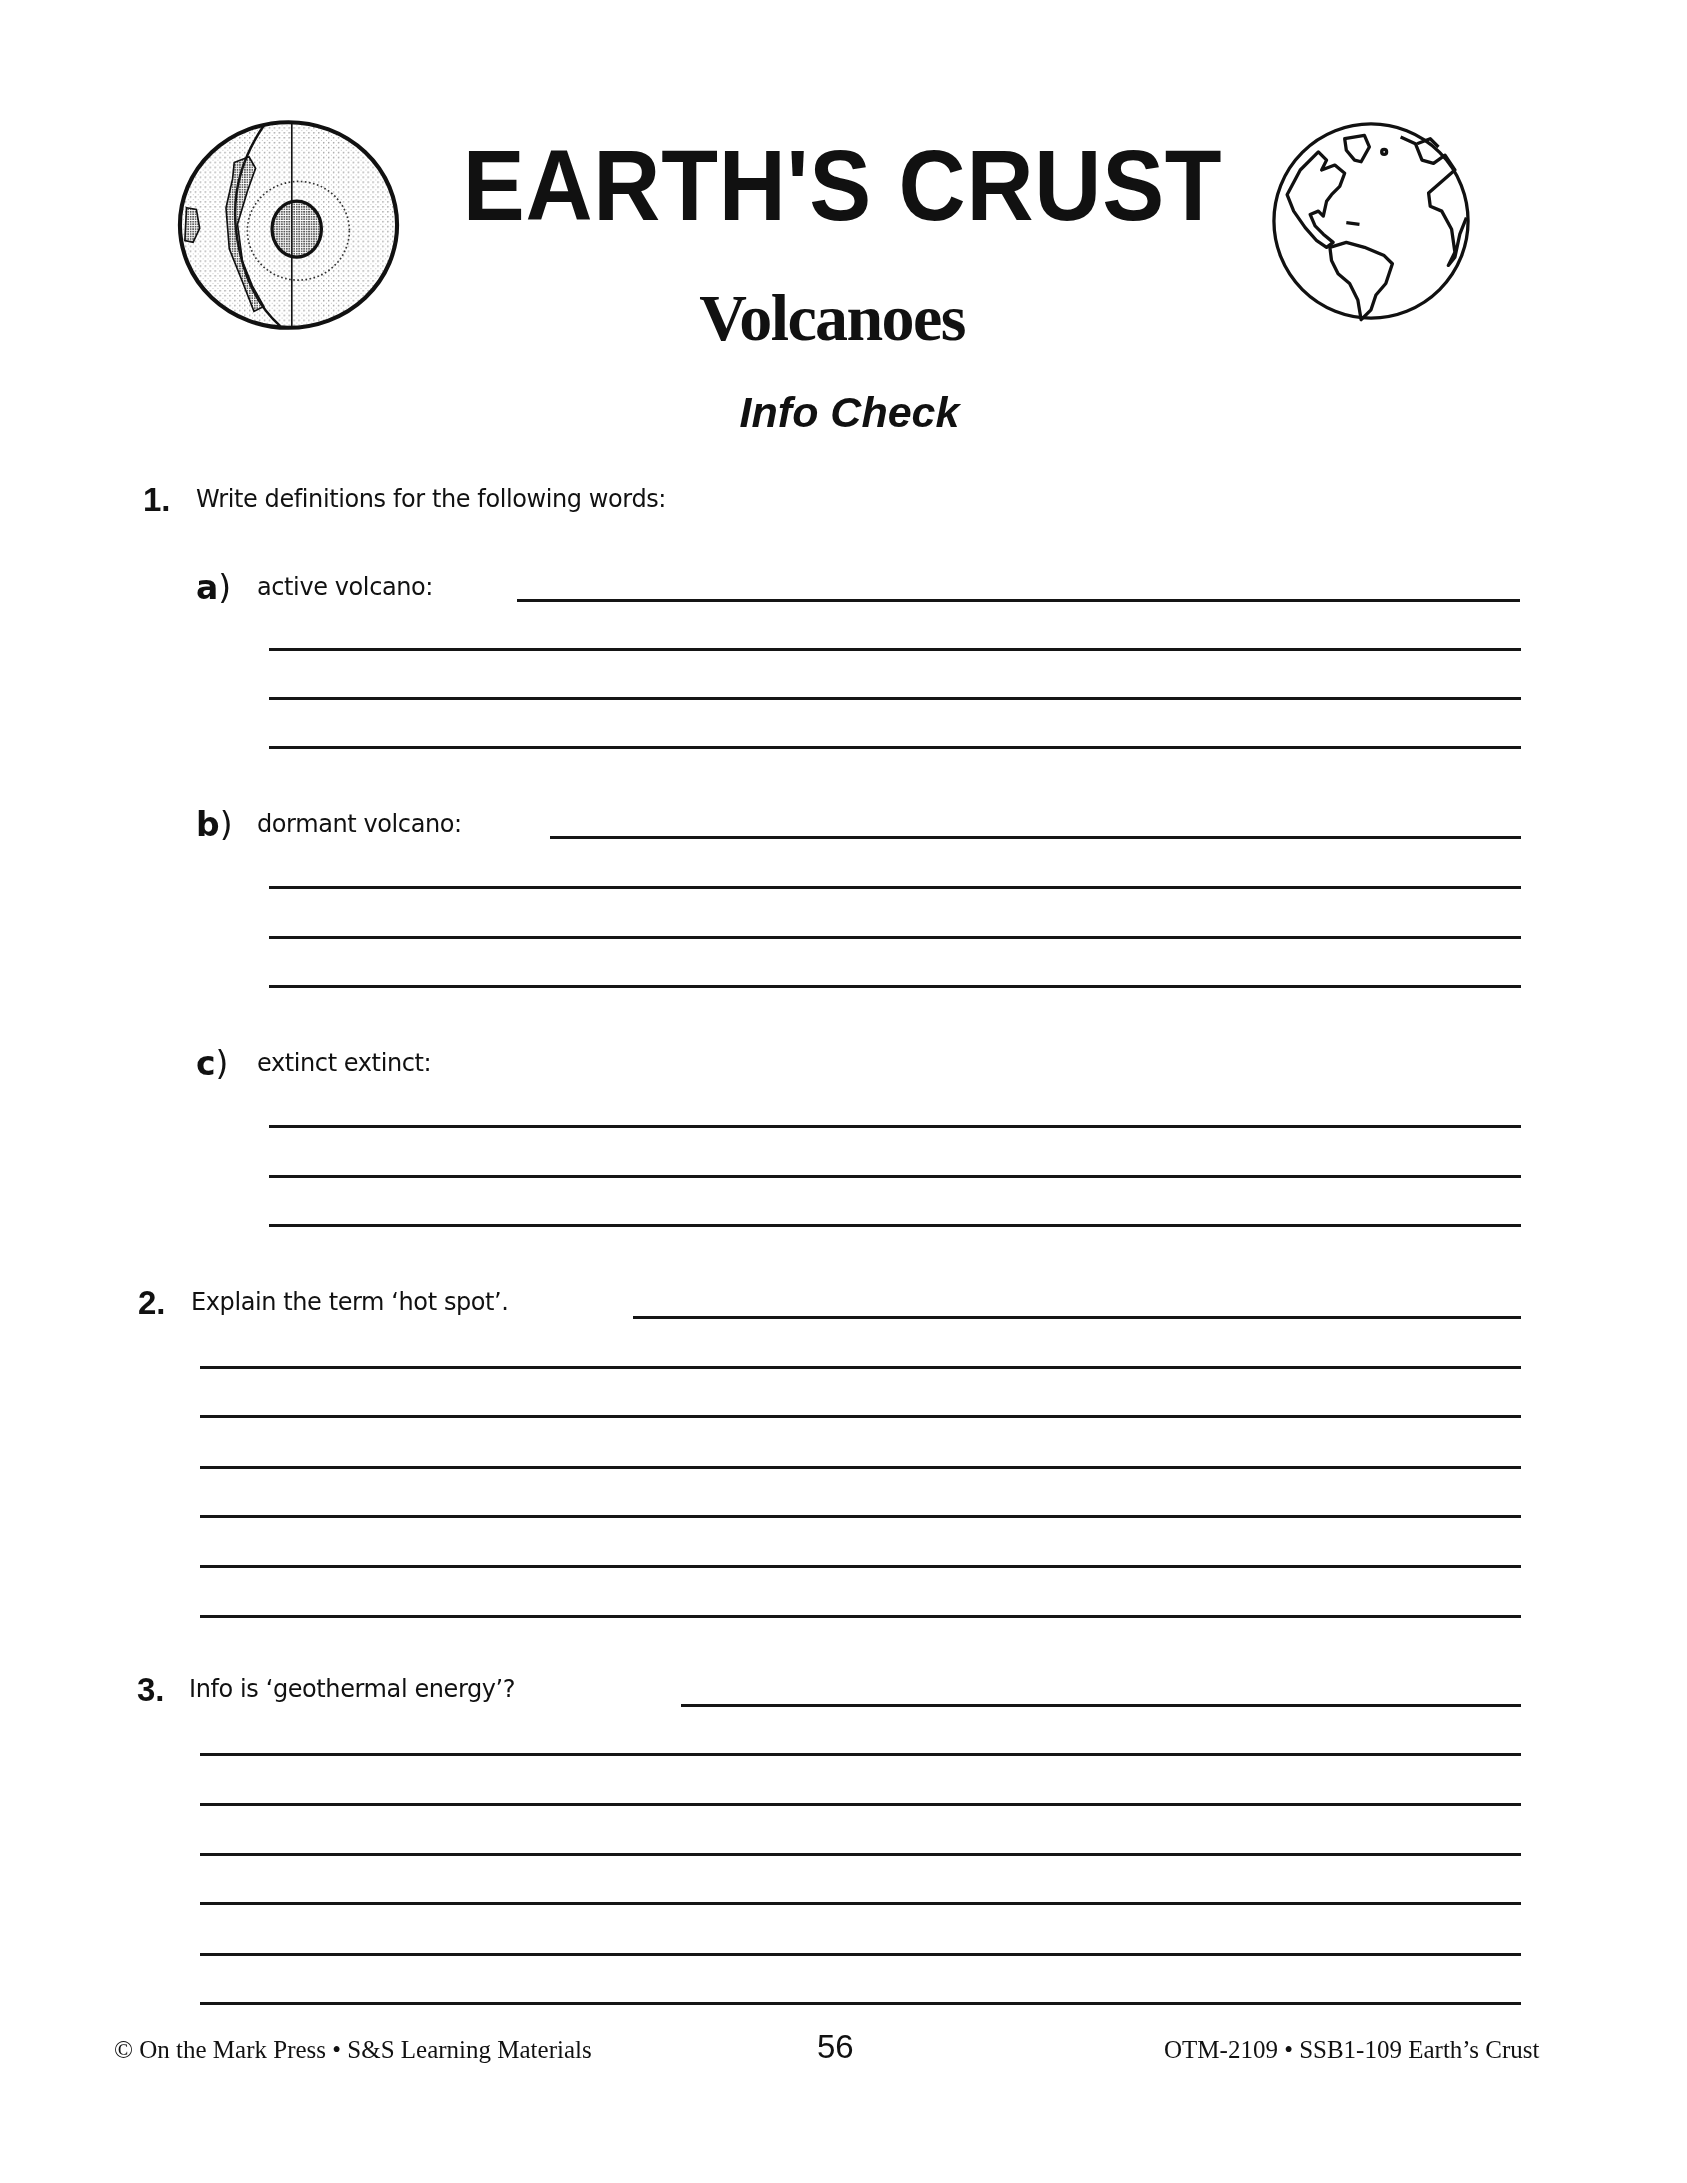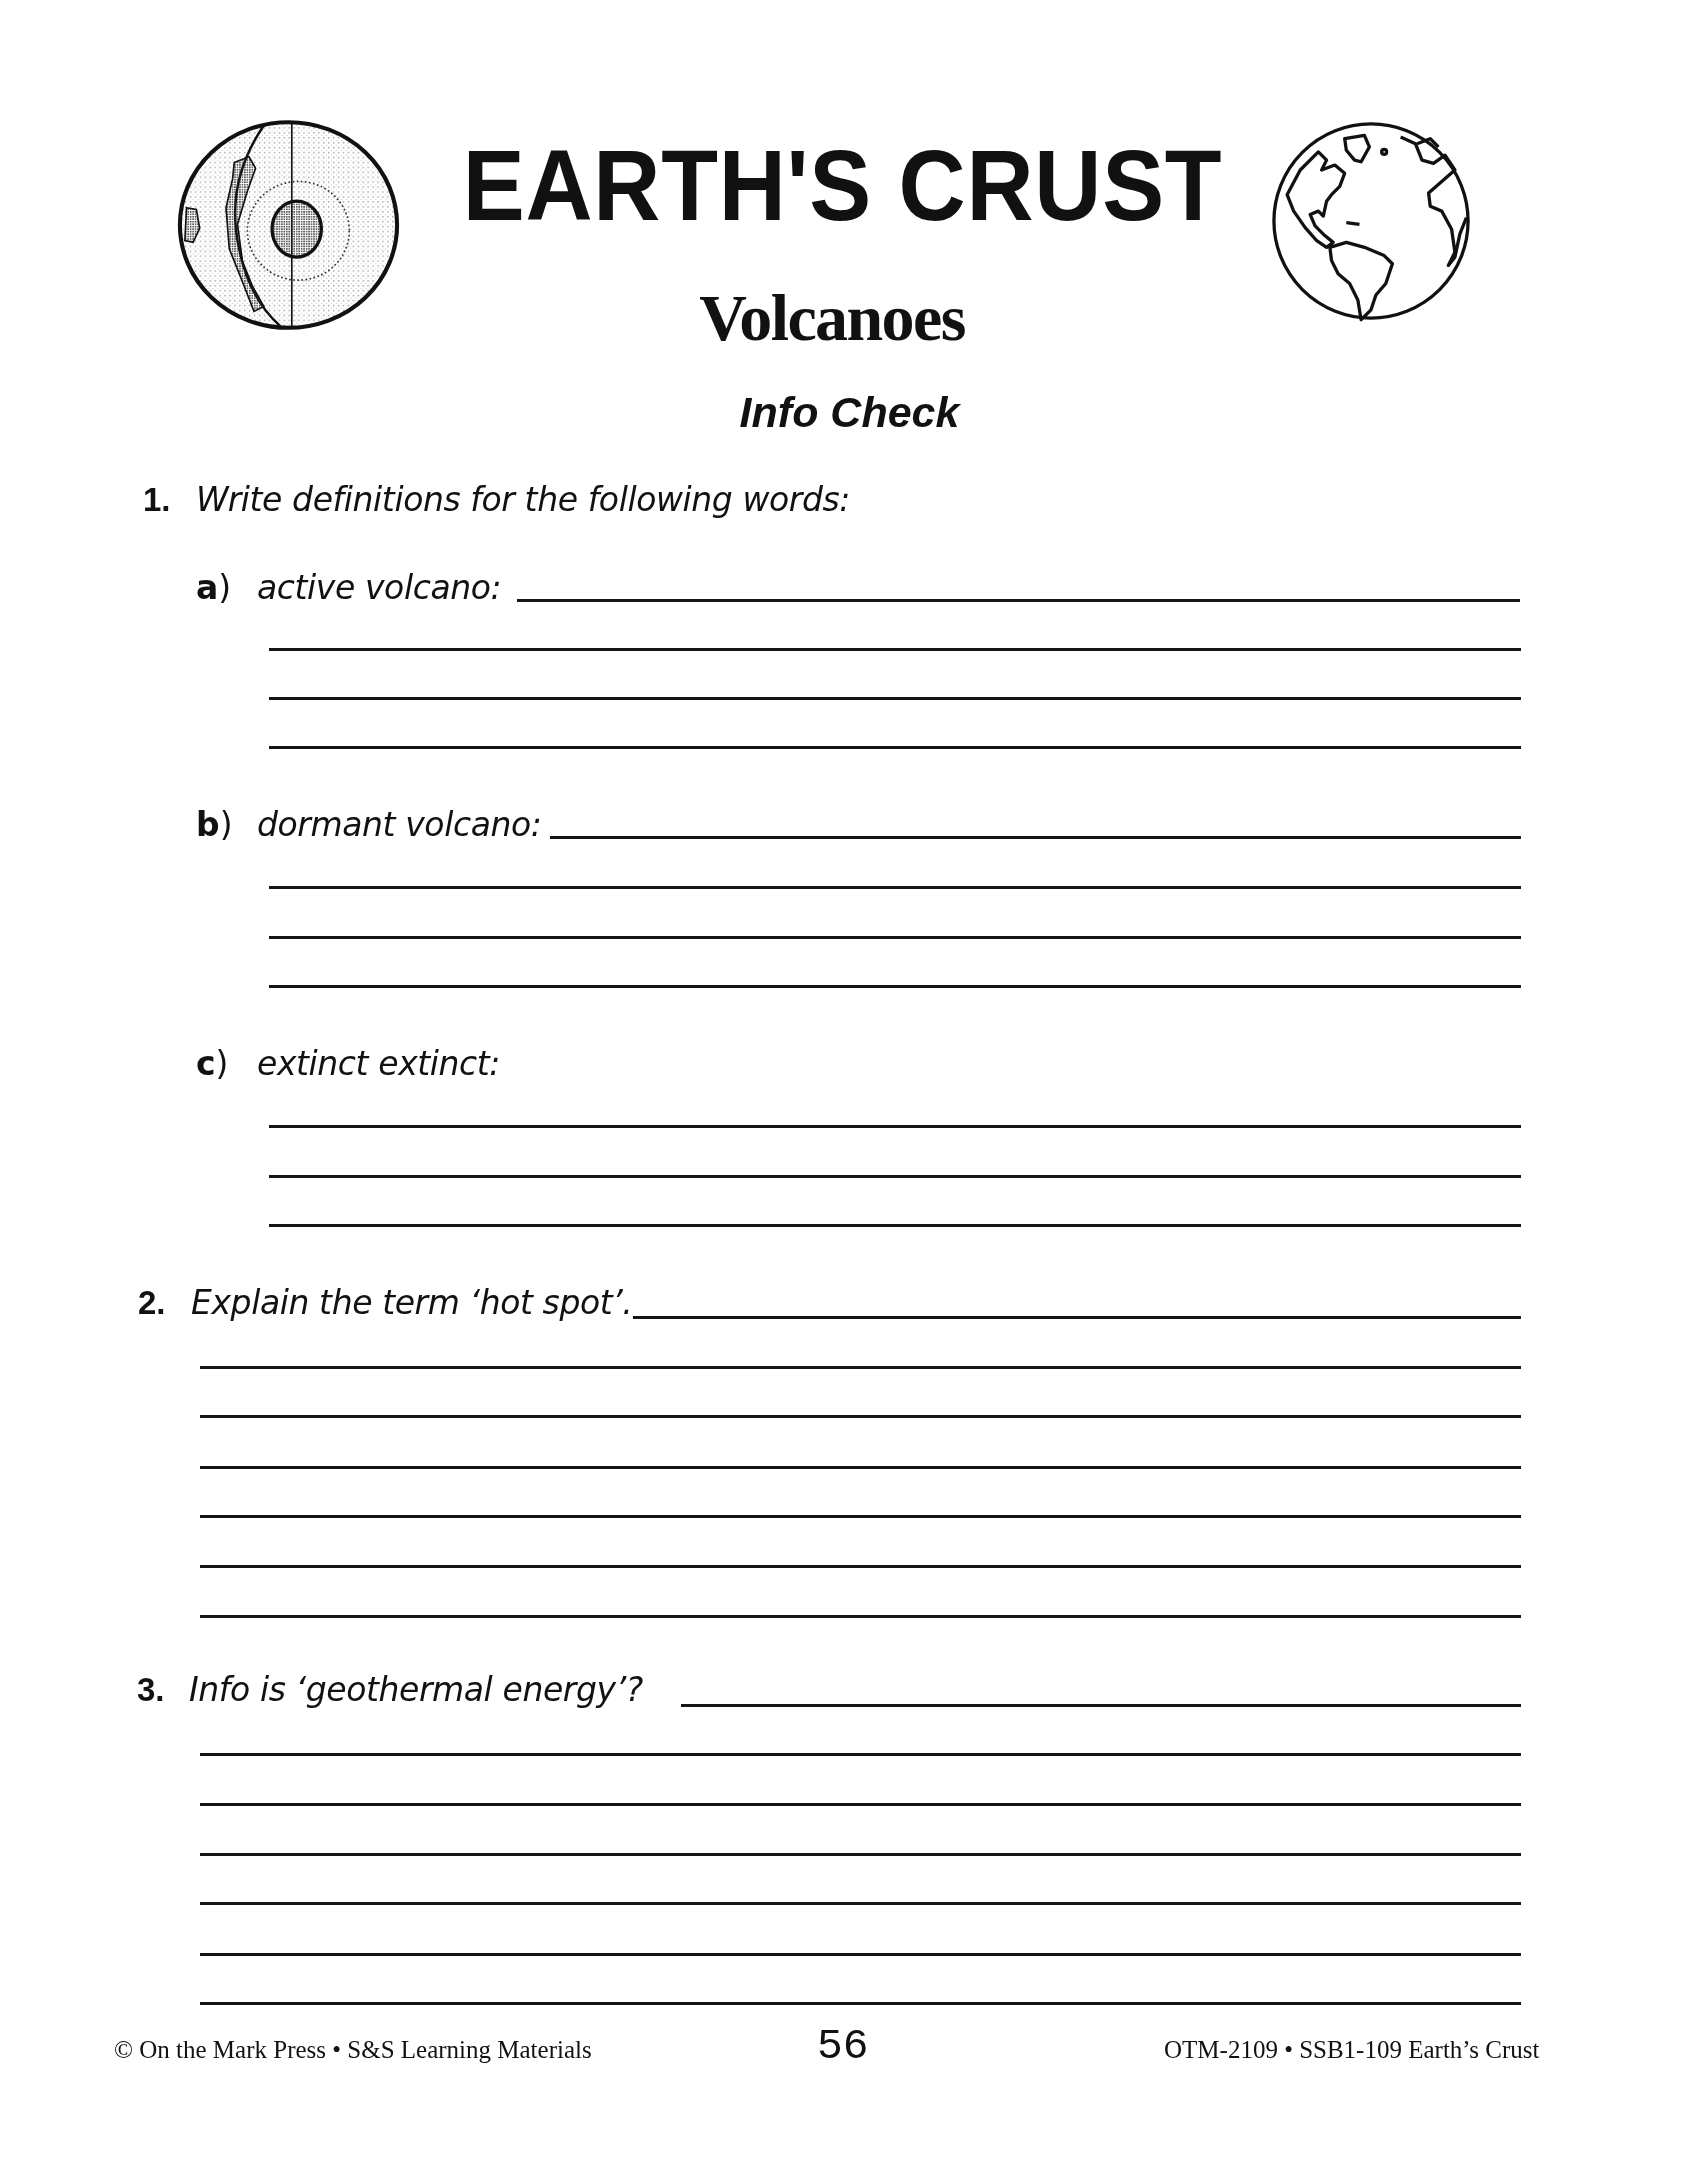--- a/index.html
+++ b/index.html
@@ -15,31 +15,31 @@
     left: 0; width: 1664px; top: 265px; text-align: center;
     font-family: "Liberation Serif", serif; font-weight: bold;
     font-size: 66px; line-height: 74px; letter-spacing: -1.6px; margin-top: 16px;
   }
   .section {
     left: 15px; width: 1669px; top: 386px; text-align: center;
     font-family: "Liberation Sans", sans-serif; font-weight: bold; font-style: italic;
     font-size: 43px; line-height: 53px;
   }
   .qtext {
-    font-family: "DejaVu Sans", sans-serif; font-size: 33px; line-height: 41px;
-    white-space: nowrap; font-weight: normal; letter-spacing: -0.4px; font-style: italic;
+    font-family: "DejaVu Sans", sans-serif; font-size: 24px; line-height: 41px;
+    white-space: nowrap; font-weight: normal; letter-spacing: -0.4px;
   }
   .qnum { font-family: "Liberation Sans", sans-serif; font-weight: bold; font-size: 33px; line-height: 41px; }
   .sublabel { font-family: "DejaVu Sans", sans-serif; font-weight: bold; font-size: 33px; line-height: 41px; }
   .paren { font-weight: normal; }
   .line { position: absolute; height: 3.3px; background: #151515; }
   .footer {
     font-family: "Liberation Serif", serif; font-weight: normal; font-size: 25px; line-height: 33px; white-space: nowrap;
   }
-  .pagenum { font-family: Liberation Mono, monospace; font-size: 43px; line-height: 33px; }
+  .pagenum { font-family: Liberation Sans, sans-serif; font-size: 33px; line-height: 33px; }
 </style>
 </head>
 <body>
 
 <div class="abs" style="left:175px; top:117px; width:227px; height:216px;">
   <svg width="227" height="216" viewBox="0 0 276 262">
     <defs>
       <pattern id="stip" width="6" height="6" patternUnits="userSpaceOnUse">
         <circle cx="1" cy="1" r="0.7" fill="#333"></circle>
         <circle cx="4" cy="4" r="0.5" fill="#555"></circle>

